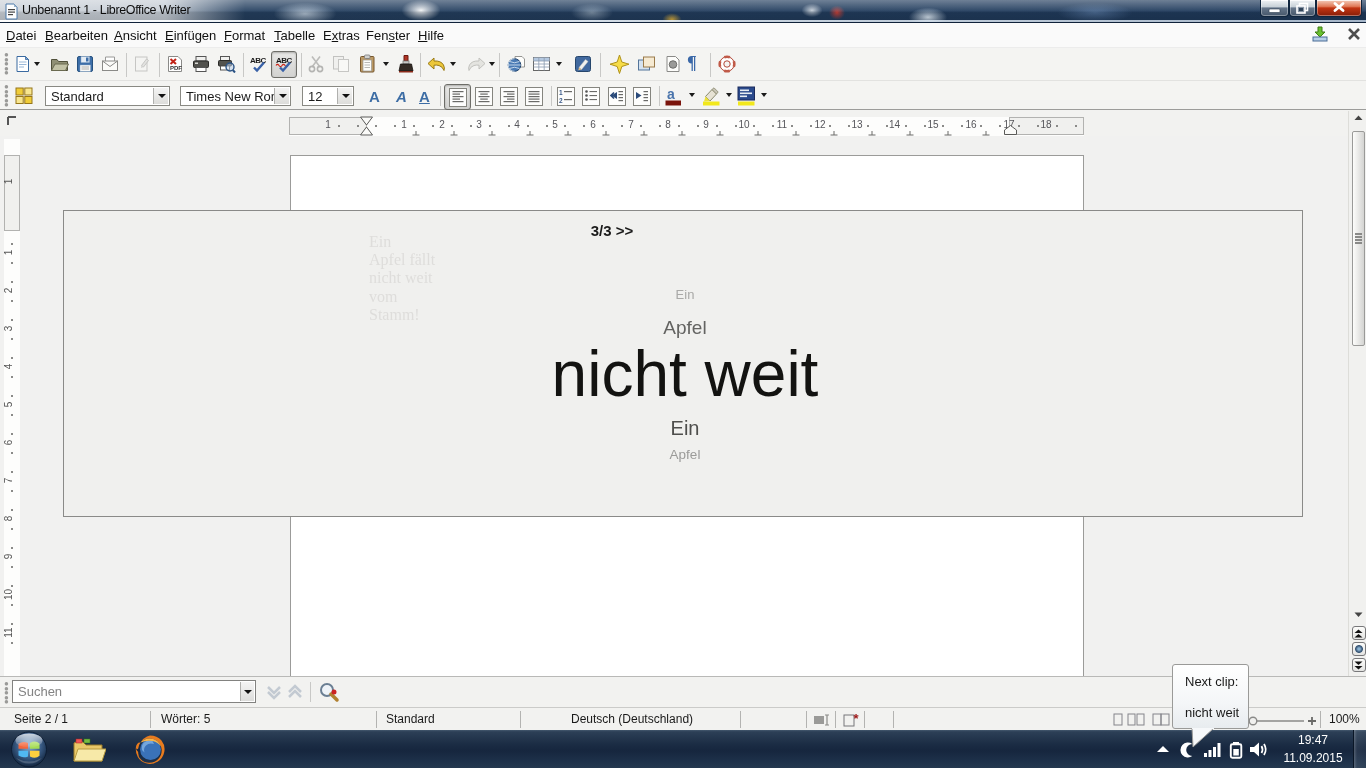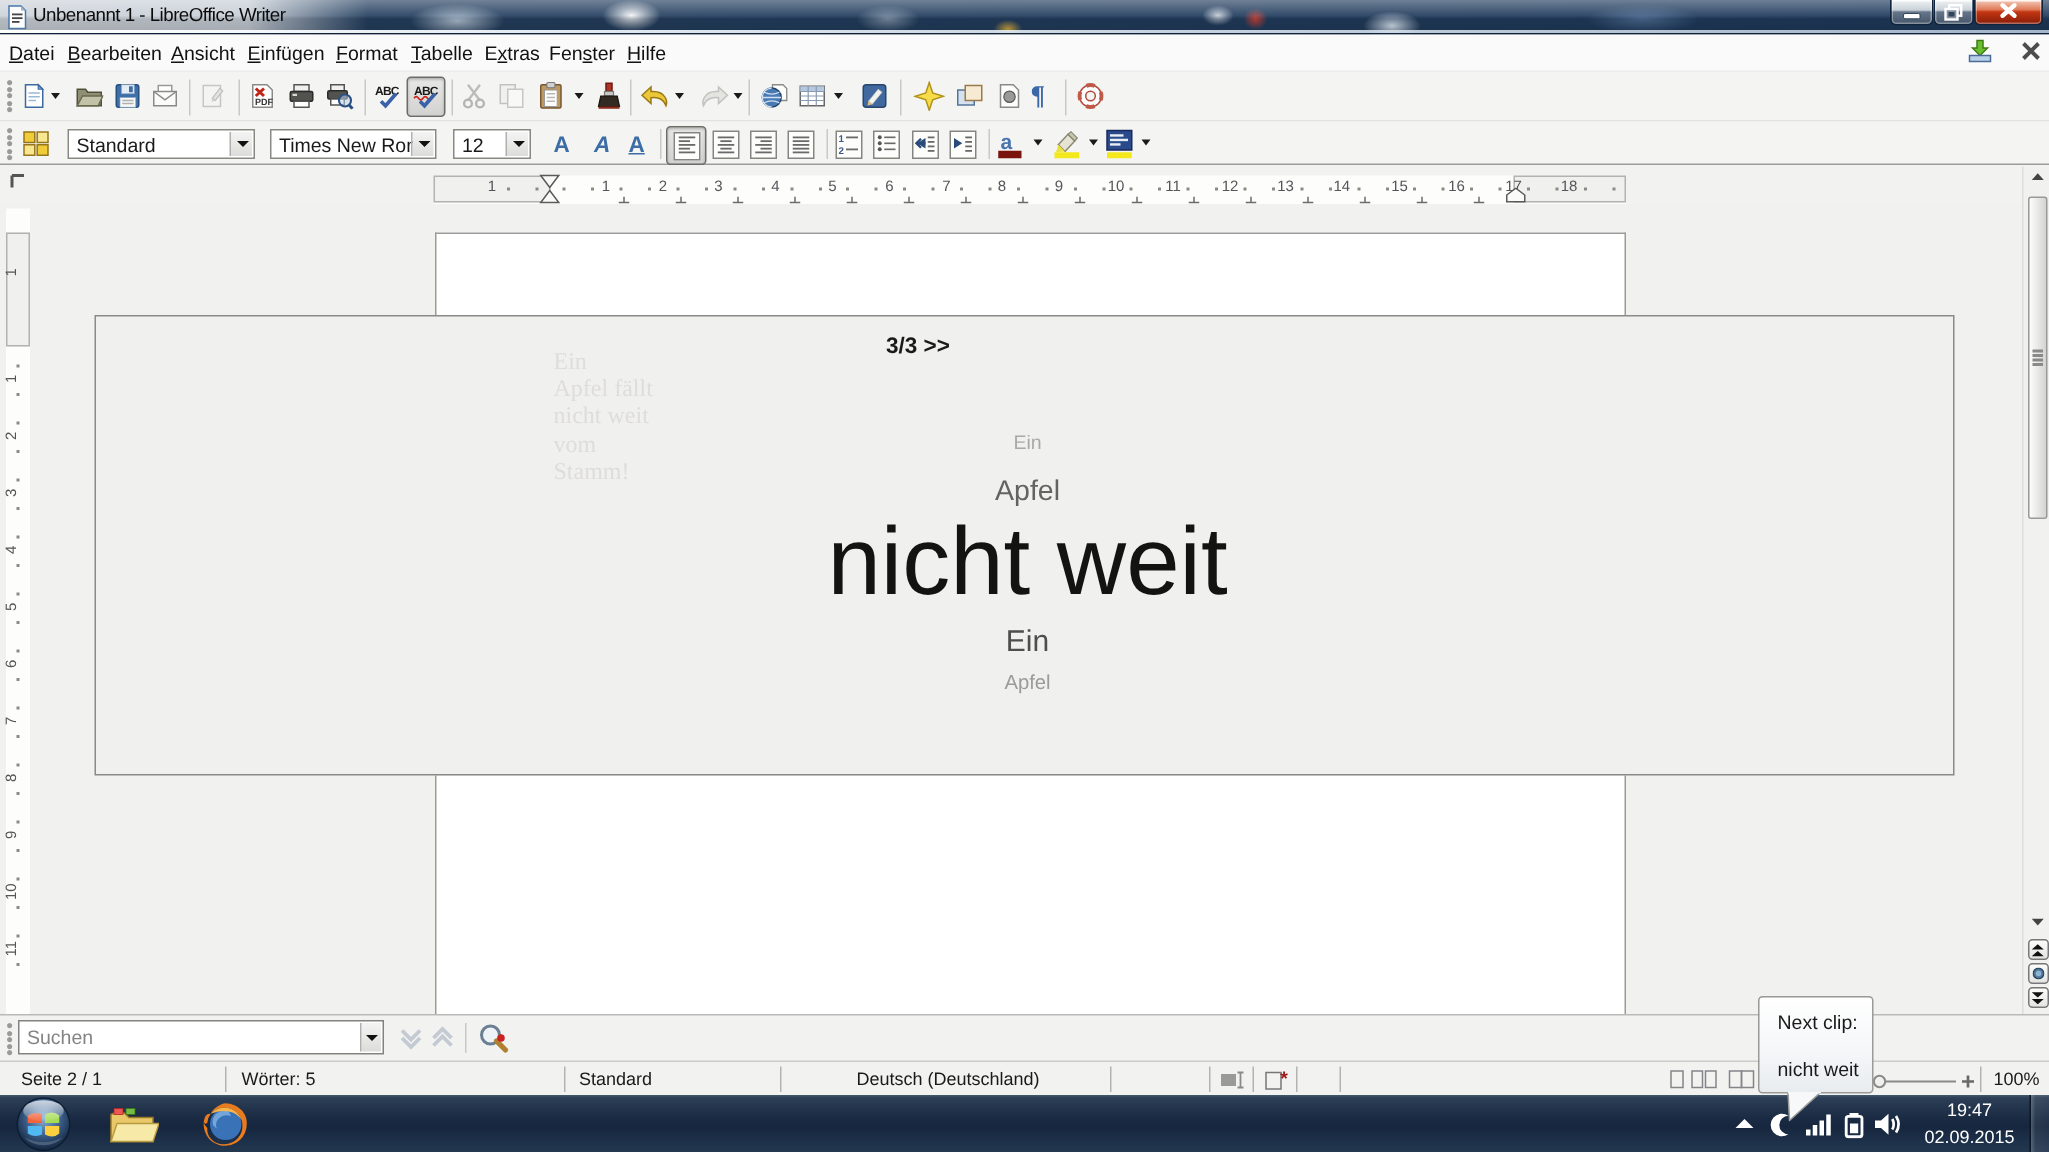--- a/index.html
+++ b/index.html
@@ -721,21 +721,21 @@
     <rect x="5" y="1" width="6" height="2.5" fill="#fff"></rect>
     <rect x="2.8" y="3.2" width="10.5" height="13.6" rx="1.5" fill="none" stroke="#fff" stroke-width="1.9"></rect>
     <rect x="5.3" y="8" width="5.5" height="6.5" fill="#fff"></rect>
   </svg>
   <svg class="trayicon" style="left:1249px;top:11px" width="20" height="17" viewBox="0 0 20 17">
     <path d="M1 6 L5 6 L10 1.5 L10 15.5 L5 11 L1 11 Z" fill="#fff"></path>
     <path d="M12.5 5 Q14.5 8.5 12.5 12" stroke="#fff" stroke-width="1.8" fill="none"></path>
     <path d="M15 3 Q18.5 8.5 15 14" stroke="#fff" stroke-width="1.8" fill="none"></path>
   </svg>
   <div id="clock1">19:47</div>
-  <div id="clock2">02.09.2015</div>
+  <div id="clock2">11.09.2015</div>
   <div id="showdesk"></div>
 </div>
 
 <div class="abs" id="tooltip">
     <div class="t1">Next clip:</div>
     <div class="t2">nicht weit</div>
   </div>
 <div class="abs" id="ttail">
   <svg width="30" height="22">
       <path d="M4 0 L26 0 L5 19 Z" fill="#f6f8fa" stroke="#9a9a98" stroke-width="1" stroke-linejoin="round"></path>

